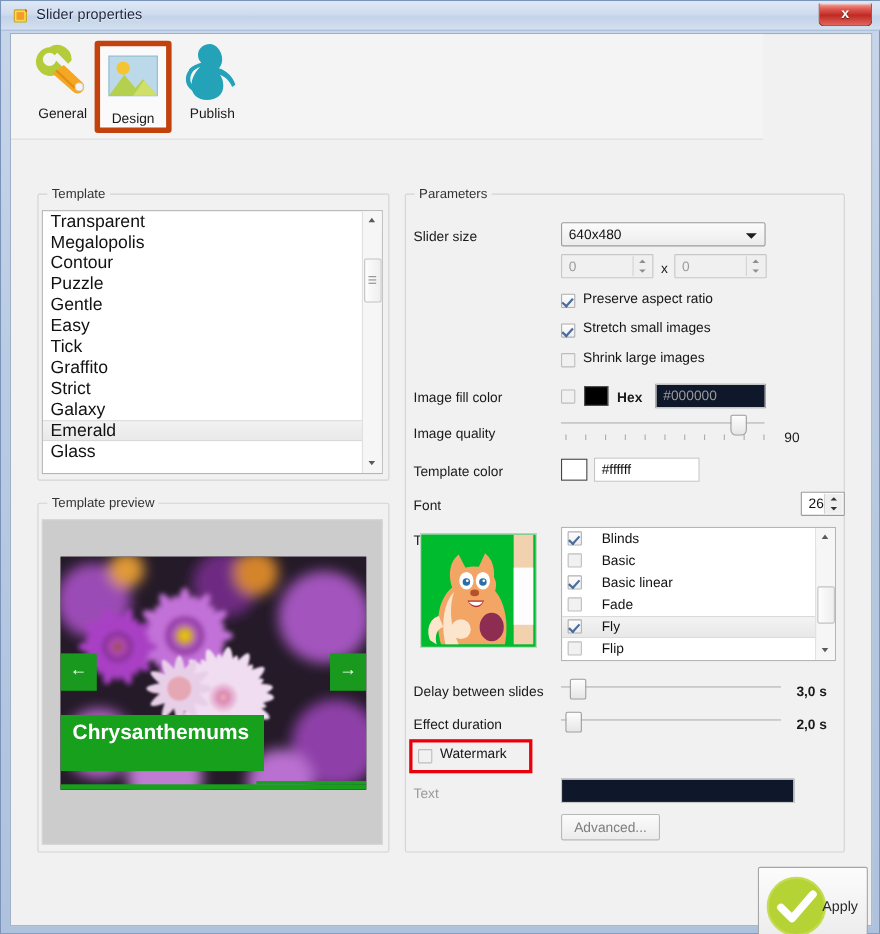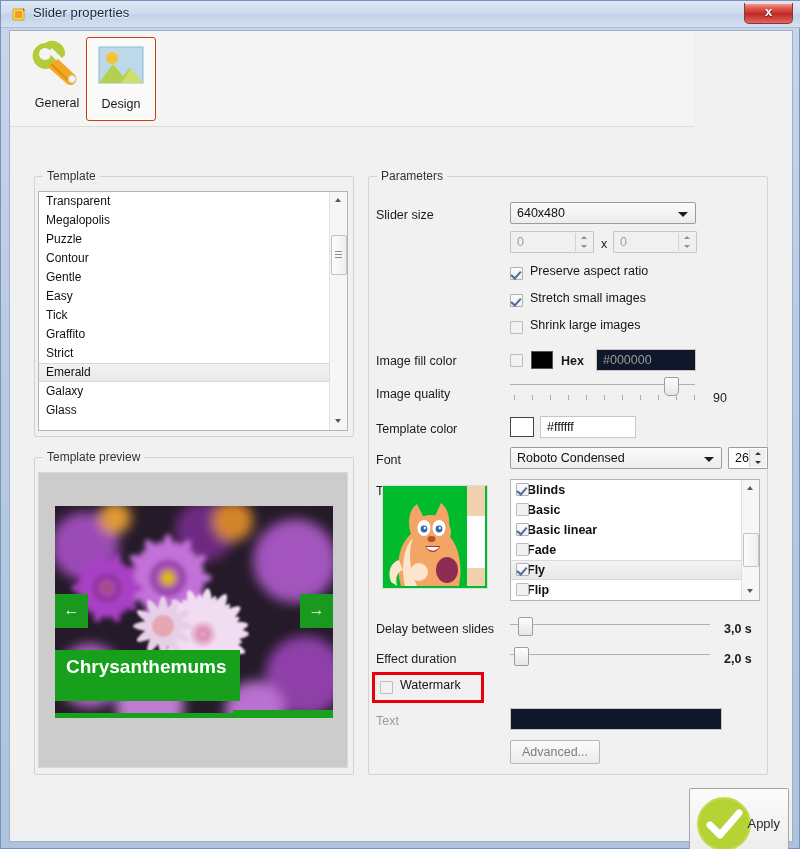--- a/index.html
+++ b/index.html
@@ -61,21 +61,21 @@
     position:absolute;left:0;top:0;width:684px;height:95px;
     background:#f4f4f4;
     border-bottom:1px solid #dcdcdc;
   }
   .tool{
     position:absolute;top:6px;width:70px;height:84px;
     text-align:center;cursor:pointer;
     box-sizing:border-box;
   }
   .tool.selected{
-    border:1px solid #c2410c;
+    border:5px solid #c2410c;
     border-radius:3px;
     background:#fafafa;
     box-shadow:inset 0 0 0 1px #fff;
   }
   .tool .glyph{display:block;height:58px;}
   .tool .cap{
     display:block;font-size:12.5px;color:#1a1a1a;margin-top:1px;
   }
   #tool-general{left:12px;}
   #tool-design{left:76px;}
@@ -98,21 +98,21 @@
 
   
   .listbox{
     position:absolute;background:#fff;border:1px solid #b5b5b5;
     box-sizing:border-box;overflow:hidden;
   }
   #template-list{left:4px;top:22px;width:310px;height:240px;}
   .lb-items{position:absolute;left:0;top:0;right:17px;top:0;bottom:0;}
   .lb-item{
     height:19px;line-height:19px;padding-left:7px;
-    font-size:12px;color:#111;white-space:nowrap;cursor:default;
+    font-size:16px;color:#111;white-space:nowrap;cursor:default;
   }
   .lb-item.sel{
     background:linear-gradient(180deg,#f2f2f2,#e9e9e9);
     border-top:1px solid #d8d8d8;border-bottom:1px solid #d8d8d8;
     height:17px;line-height:17px;
   }
   
   .sbar{
     position:absolute;right:0;top:0;width:17px;bottom:0;
     background:#f6f6f6;border-left:1px solid #e0e0e0;
@@ -244,22 +244,22 @@
     background:linear-gradient(180deg,#fdfdfd,#e6e6e6);
     border:1px solid #9d9d9d;border-radius:2px;cursor:pointer;
   }
   .slider .thumb.ptr{border-radius:2px 2px 5px 5px;}
   .ticks{position:absolute;height:6px;}
   .ticks b{position:absolute;top:0;width:1px;height:5px;background:#acacac;}
 
   
   #effects-list{left:142px;top:310px;width:250px;height:122px;}
   .eff-item{
-    height:20px;line-height:20px;padding-left:16px;position:relative;
-    font-size:12.5px;color:#111;white-space:nowrap;cursor:default;font-weight:bold;
+    height:20px;line-height:20px;padding-left:36px;position:relative;
+    font-size:12.5px;color:#111;white-space:nowrap;cursor:default;
   }
   .eff-item.sel{
     background:linear-gradient(180deg,#f3f3f3,#e8e8e8);
     border-top:1px solid #dadada;border-bottom:1px solid #dadada;
     height:18px;line-height:18px;
   }
   .eff-item .cb{left:5px;top:3px;}
   .eff-item.sel .cb{top:2px;}
 
   #effect-thumb{
@@ -332,39 +332,50 @@
           <svg width="56" height="56" viewBox="0 0 56 56">
             <rect x="6" y="9" width="44" height="36" fill="#bcd9ea" stroke="#8fb9cf"></rect>
             <circle cx="19" cy="20" r="6" fill="#f5c432"></circle>
             <path d="M6 45 L20 26 L30 38 L37 30 L50 45 Z" fill="#b5cf4e"></path>
             <path d="M28 45 L38 31 L50 45 Z" fill="#cfe06a"></path>
           </svg>
         </span>
         <span class="cap">Design</span>
       </div>
 
+      <div class="tool" id="tool-publish">
+        <span class="glyph">
+          <svg width="64" height="58" viewBox="0 0 64 58">
+            <path d="M30 3 c-7 0 -11 5 -11 10 c0 3 1 5 3 7 c-4 1 -8 3 -11 6 l0 4 c3 -3 7 -5 10 -6
+                     c-5 5 -8 11 -8 17 c0 8 6 13 14 13 c9 0 15 -5 15 -13 c0 -4 -1 -7 -3 -10
+                     c5 2 9 6 11 11 l3 -2 c-2 -7 -8 -13 -15 -15 c2 -2 3 -5 3 -8 c0 -8 -6 -14 -11 -14 Z" fill="#23a2b8"></path>
+            <path d="M17 22 c-5 2 -9 7 -9 13 c0 5 3 9 7 11 l1 -4 c-3 -2 -4 -4 -4 -7 c0 -4 2 -8 6 -10 Z" fill="#23a2b8"></path>
+          </svg>
+        </span>
+        <span class="cap">Publish</span>
+      </div>
     </div>
 
     <div class="group" id="grp-template">
       <div class="gb-border"></div>
       <div class="gb-title">Template</div>
 
       <div class="listbox" id="template-list">
         <div class="lb-items">
           <div class="lb-item">Transparent</div>
           <div class="lb-item">Megalopolis</div>
+          <div class="lb-item">Contour</div>
           <div class="lb-item">Puzzle</div>
-          <div class="lb-item">Contour</div>
           <div class="lb-item">Gentle</div>
           <div class="lb-item">Easy</div>
           <div class="lb-item">Tick</div>
           <div class="lb-item">Graffito</div>
           <div class="lb-item">Strict</div>
+          <div class="lb-item">Galaxy</div>
           <div class="lb-item sel">Emerald</div>
-          <div class="lb-item">Galaxy</div>
           <div class="lb-item">Glass</div>
         </div>
         <div class="sbar">
           <div class="sb-arrow up">
               <i></i>
             </div>
           <div class="sb-thumb" style="top:43px;height:38px;">
             <span class="sb-grip">
                 <b></b>
                 <b></b>
@@ -569,24 +580,20 @@
       </div>
       <span class="plabel" style="left:345px;top:222px;">90</span>
 
       <span class="plabel" style="left:8px;top:253px;">Template color</span>
       <span class="swatch" style="left:142px;top:248px;width:24px;height:20px;background:#fff;border:1px solid #444;"></span>
       <div class="textbox on" style="left:172px;top:247px;width:96px;">
         <span>#ffffff</span>
       </div>
 
       <span class="plabel" style="left:8px;top:284px;">Font</span>
-      <div class="combo" style="left:142px;top:278px;width:212px;">
-        <span>Roboto Condensed</span>
-        <i class="caret"></i>
-      </div>
       <div class="spin enabled" style="left:360px;top:278px;width:40px;">
         <span>26</span>
         <span class="btns">
             <i class="u"></i>
             <i class="d"></i>
           </span>
       </div>
 
       <span class="plabel" style="left:8px;top:315px;">Transition effect</span>
 

